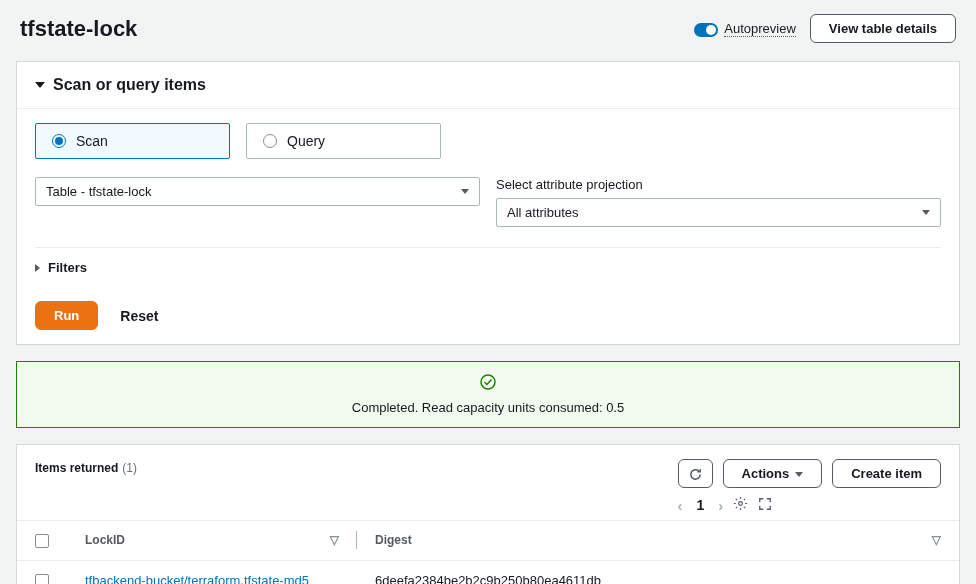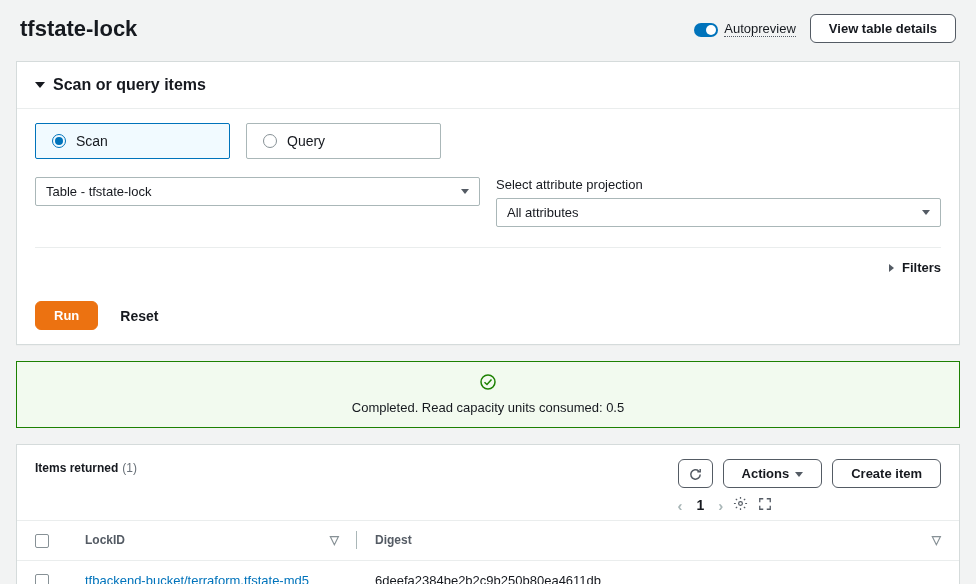--- a/index.html
+++ b/index.html
@@ -30,21 +30,21 @@
   .radio-input { width: 14px; height: 14px; border: 1px solid #879196; border-radius: 50%; position: relative; flex-shrink: 0; }
   .radio-box.selected .radio-input { border-color: #0073bb; }
   .radio-box.selected .radio-input::after { content: ""; position: absolute; width: 8px; height: 8px; background: #0073bb; border-radius: 50%; top: 2px; left: 2px; }
 
   .selectors { display: flex; gap: 16px; margin-bottom: 20px; }
   .field { flex: 1; display: flex; flex-direction: column; gap: 6px; }
   .field-label { font-size: 13px; color: #16191f; }
   .select-box { border: 1px solid #aab7b8; padding: 6px 10px; display: flex; justify-content: space-between; align-items: center; background: #fff; cursor: pointer; border-radius: 2px; font-size: 13px; gap: 28px; }
   .select-caret { border-left: 4px solid transparent; border-right: 4px solid transparent; border-top: 5px solid #545b64; }
 
-  .filters-row { display: flex; align-items: center; gap: 8px; padding: 12px 0; margin: 0 0 14px; font-size: 13px; font-weight: 700; cursor: pointer; color: #16191f; border-top: 1px solid #eaeded; justify-content: flex-end; }
+  .filters-row { display: flex; align-items: center; gap: 8px; padding: 12px 0; margin: 0 0 14px; font-size: 13px; font-weight: 700; cursor: pointer; color: #16191f; border-top: 1px solid #eaeded; }
   .action-row { display: flex; align-items: center; gap: 22px; }
   .reset-link { font-weight: 700; color: #16191f; cursor: pointer; }
 
   .flash { border: 1px solid #1d8102; background: #f2faef; padding: 12px 18px; display: flex; align-items: center; gap: 10px; margin-bottom: 16px; font-size: 13px; flex-direction: column; }
 
   .items-header { display: flex; justify-content: space-between; align-items: flex-start; padding: 14px 18px 6px; }
   .items-title { font-size: 12px; font-weight: 700; }
   .items-count { color: #687078; font-weight: 400; }
   .items-actions { display: flex; flex-direction: column; align-items: flex-start; gap: 8px; }
   .items-actions-top { display: flex; gap: 10px; }

